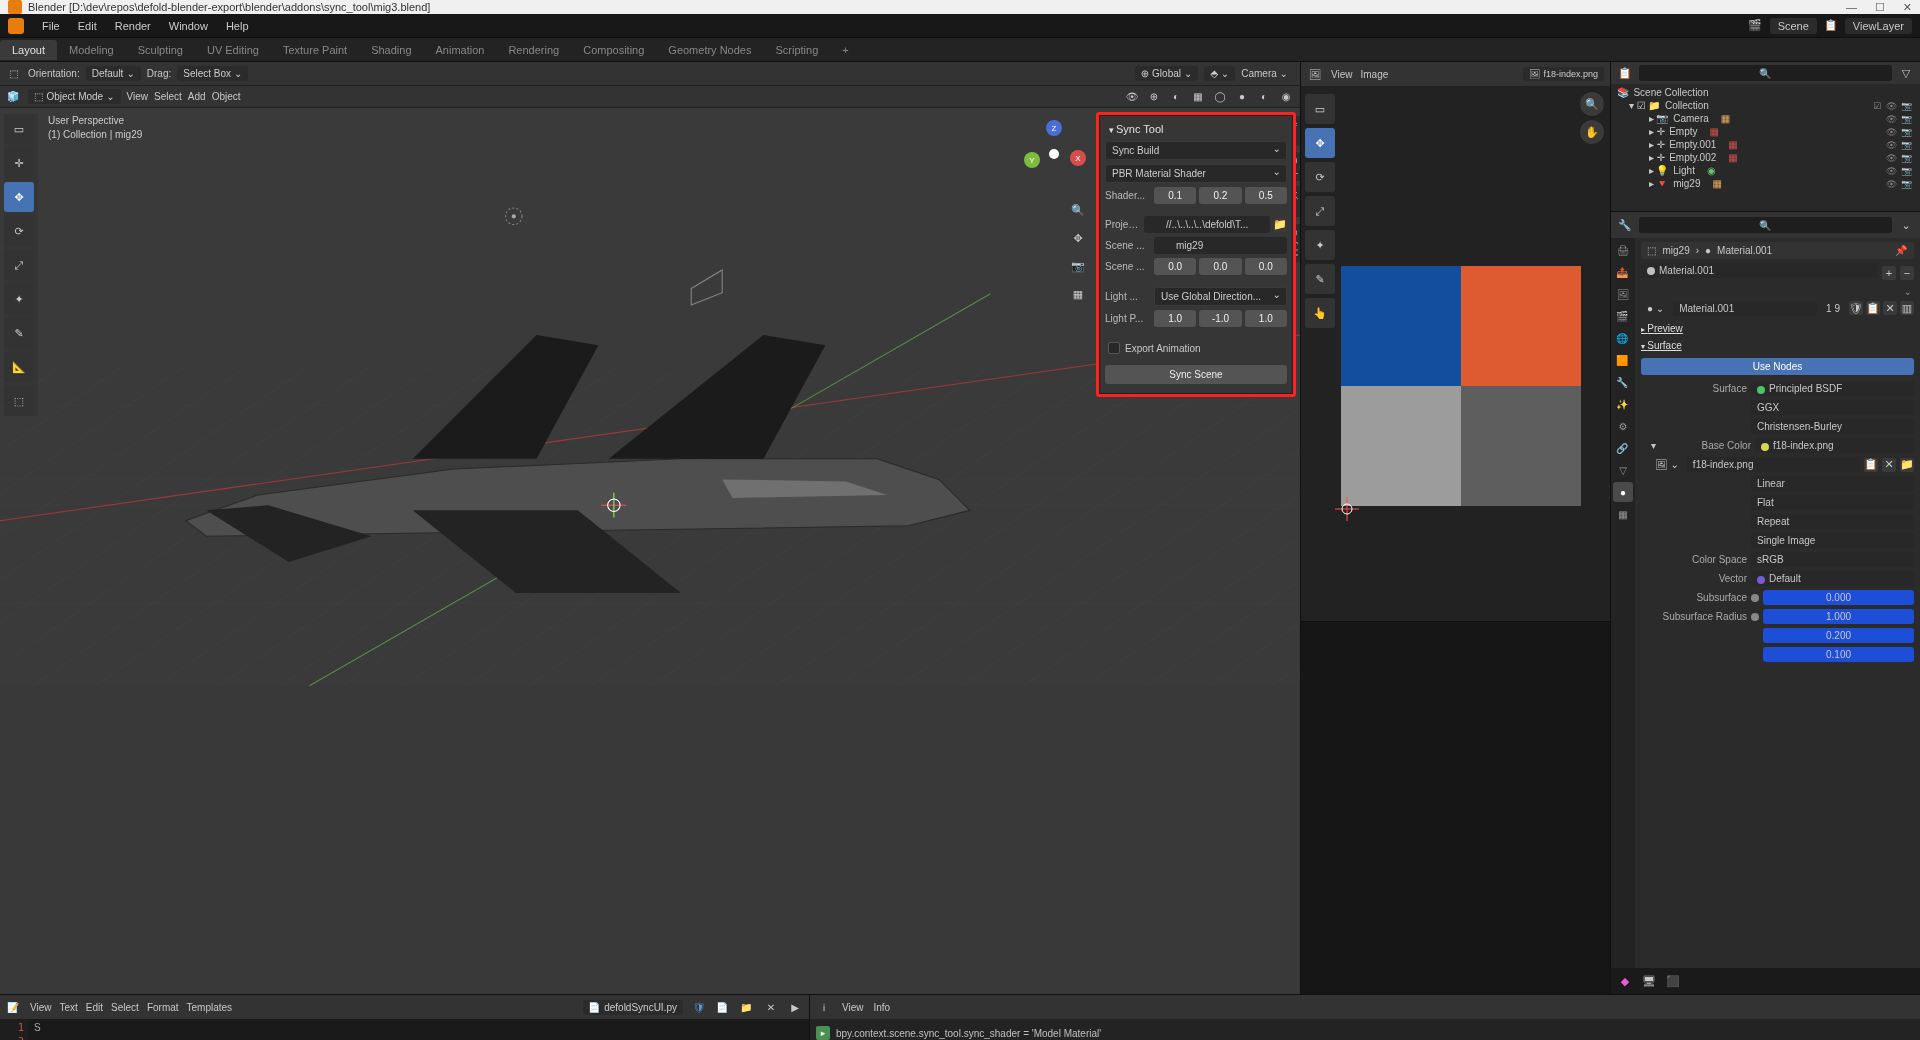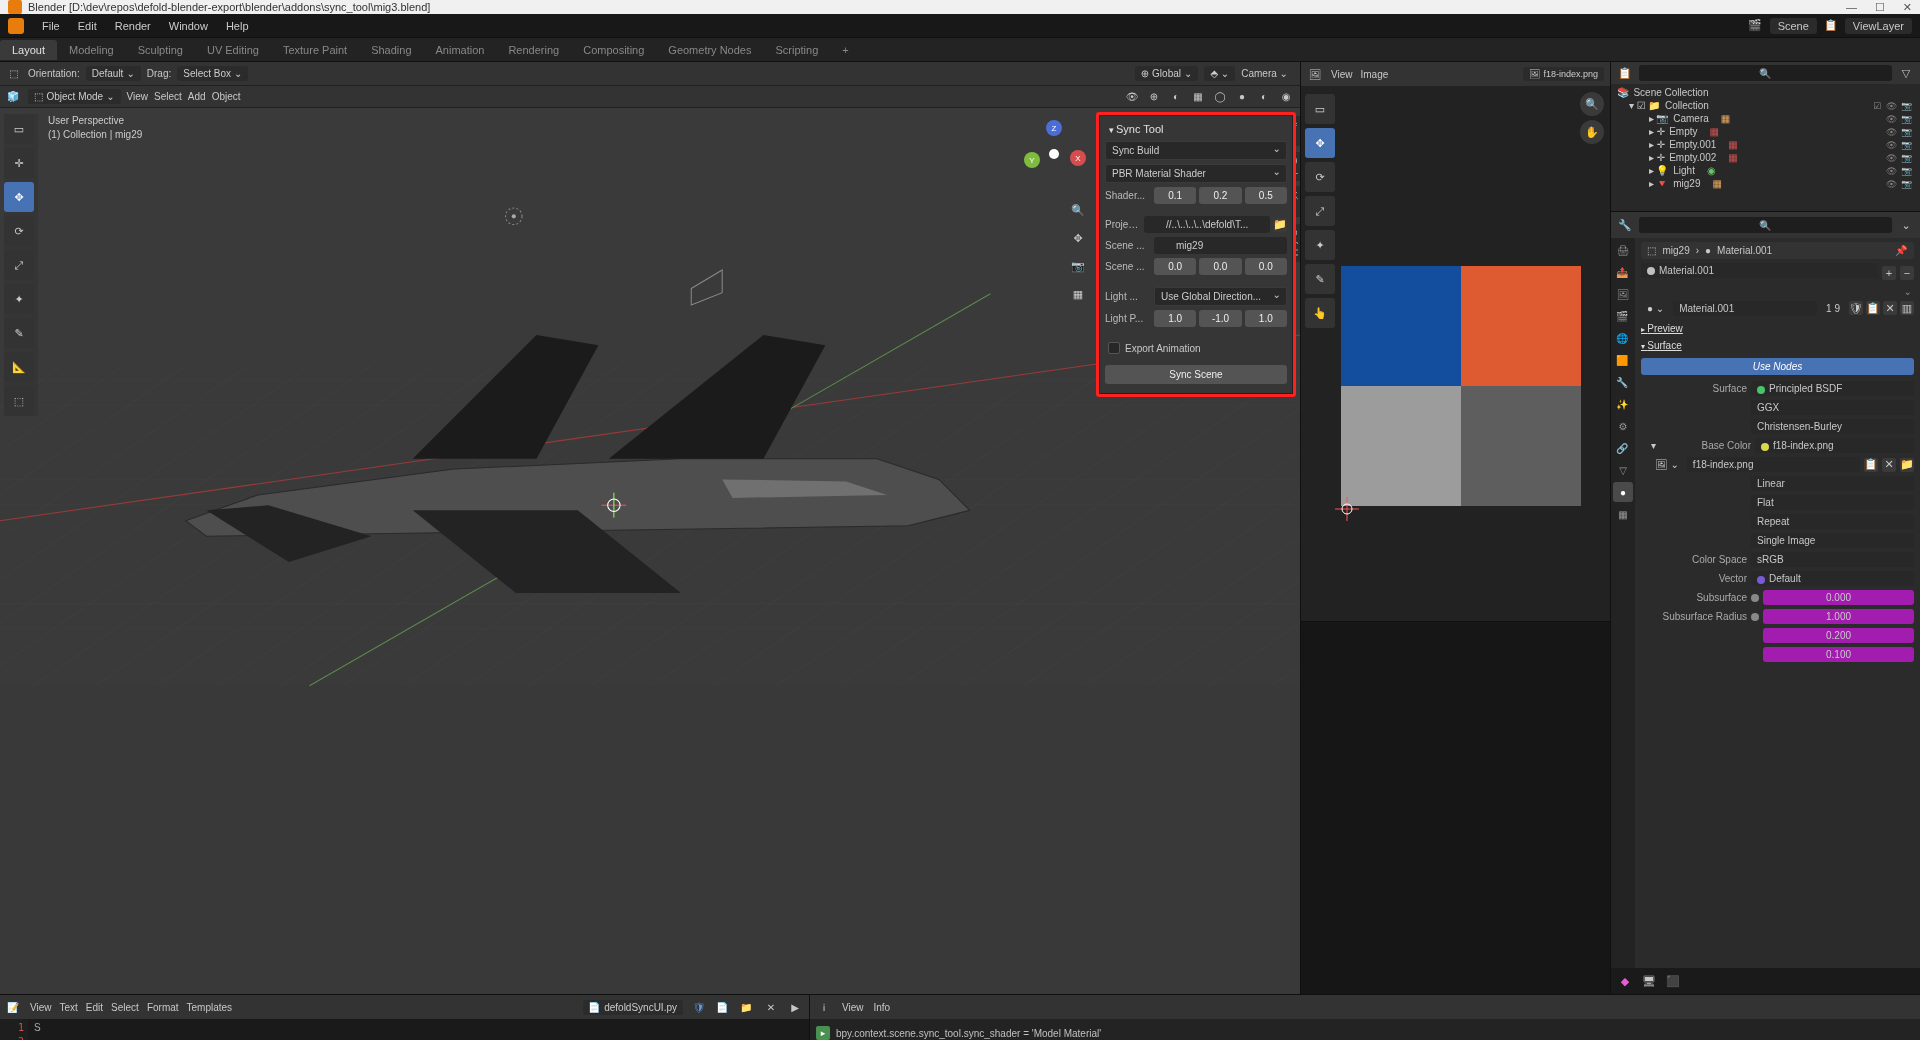--- a/index.html
+++ b/index.html
@@ -61,22 +61,22 @@
 .ptab.active { background: #4a4a4a; color: #fff; }
 .props-body { flex: 1; padding: 4px 6px; overflow: hidden; font-size: 10px; }
 .prop-head { background: #333; border-radius: 3px; padding: 3px 6px; margin-bottom: 4px; display: flex; gap: 6px; align-items: center; }
 .prop-matname { background: #282828; border-radius: 2px; padding: 2px 6px; margin-bottom: 4px; }
 .prop-section-lbl { padding: 3px 0; color: #ddd; text-decoration: underline; }
 .prop-section-lbl::before { content: "▸ "; font-size: 8px; }
 .prop-section-lbl.open::before { content: "▾ "; }
 .prop-row { display: flex; align-items: center; gap: 4px; padding: 2px 0 2px 10px; }
 .prop-label { width: 96px; text-align: right; color: #aaa; }
 .prop-val { flex: 1; background: #282828; border-radius: 3px; padding: 2px 6px; display: flex; align-items: flex-end; gap: 4px; }
-.prop-valnum { flex: 1; background: #a21caf; border-radius: 3px; padding: 2px 6px; text-align: center; }
-.use-nodes { background: #4772b3; color: #fff; text-align: center; padding: 3px; border-radius: 3px; margin: 4px 0; font-style: italic; }
+.prop-valnum { flex: 1; background: #1d4ed8; border-radius: 3px; padding: 2px 6px; text-align: center; }
+.use-nodes { background: #4772b3; color: #fff; text-align: center; padding: 3px; border-radius: 3px; margin: 4px 0; }
 .dot { width: 8px; height: 8px; border-radius: 4px; display: inline-block; }
 .bottom-container { display: flex; height: 196px; border-top: 1px solid #101010; }
 .text-editor { width: 810px; background: #232323; display: flex; flex-direction: column; border-right: 1px solid #101010; }
 .ted-hdr { height: 24px; background: #333333; display: flex; align-items: center; padding: 0 6px; gap: 8px; font-size: 10px; }
 .ted-body { flex: 1; display: flex; overflow: hidden; }
 .ted-gutter { width: 28px; background: #1e1e1e; color: #cc5050; text-align: right; padding: 2px 4px; font-family: monospace; font-size: 10px; line-height: 14px; }
 .ted-code { flex: 1; background: #1a1a1a; color: #999; padding: 2px 6px; font-family: monospace; font-size: 10px; line-height: 14px; white-space: pre; overflow: hidden; }
 .ted-code .c { color: #6a6a6a; }
 .ted-code .s { color: #a8a8a8; }
 .info-log { flex: 1; background: #232323; display: flex; flex-direction: column; }

